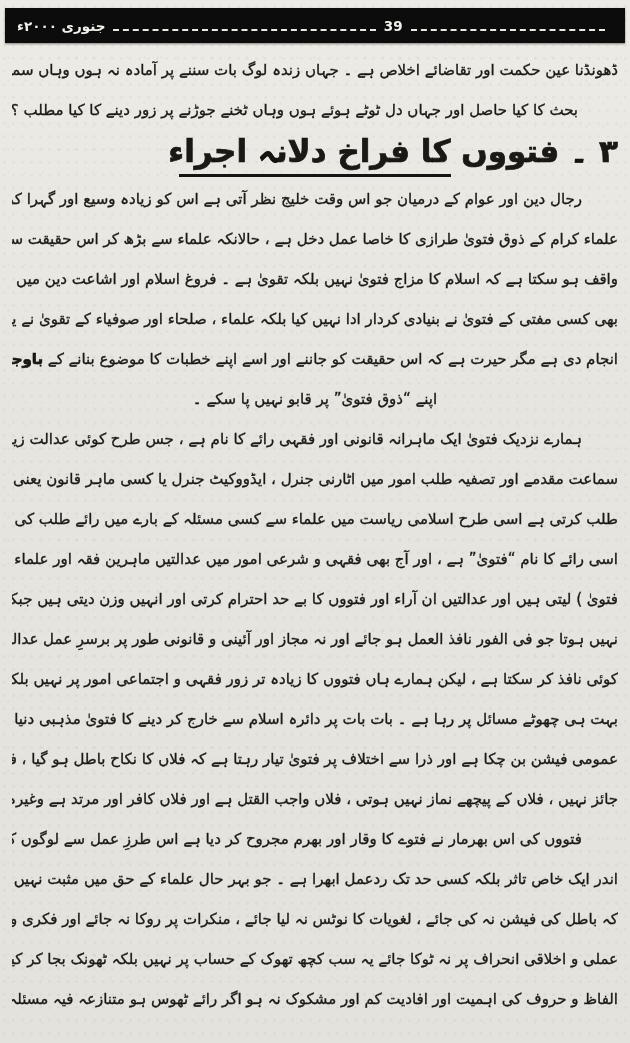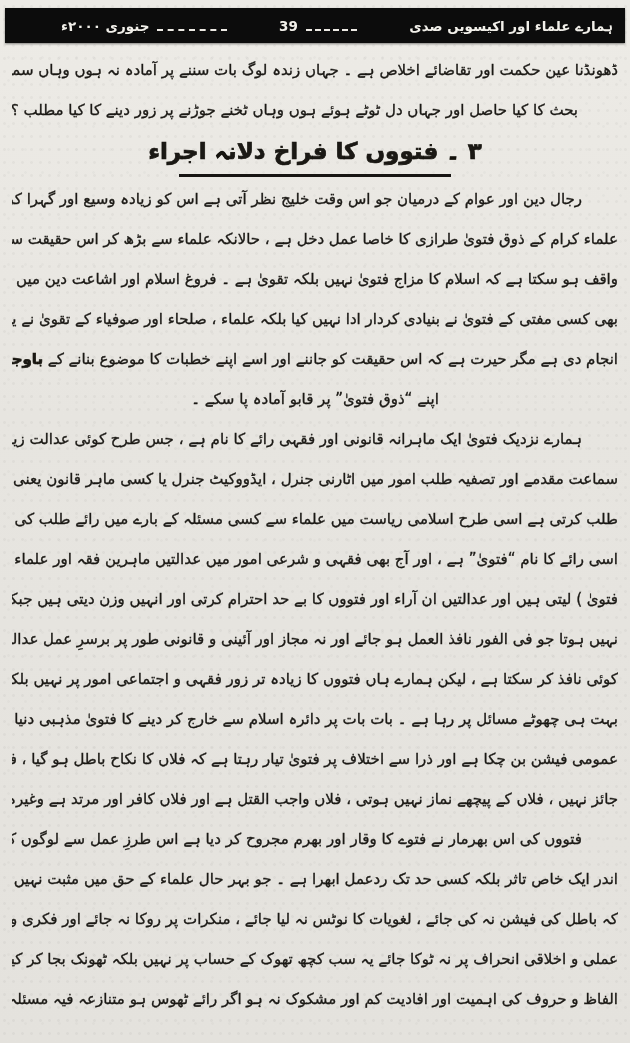--- a/index.html
+++ b/index.html
@@ -25,21 +25,21 @@
     background:#0c0c0c;
     color:#f2f0ea;
     display:flex;
     align-items:center;
     padding:0 12px;
     box-sizing:border-box;
     font-size:13.5px;
     font-weight:700;
     box-shadow:0 1px 2px rgba(0,0,0,0.45);
   }
-  .hdr-title,.hdr-page,.hdr-date{white-space:nowrap;margin-left:44px;}
+  .hdr-title,.hdr-page,.hdr-date{white-space:nowrap;}
   .hdr-dashes{
     border-bottom:2px dashed #ece9e3;
     height:1px;
     margin:0 8px;
     transform:translateY(4px);
   }
   .f1{flex:1;}
   .f2{flex:1.35;}
   
   .body-text{
@@ -67,41 +67,41 @@
     font-weight:700;
     -webkit-text-stroke:0.7px #121008;
   }
   
   .heading-wrap{
     margin:3px 0 2px 0;
     text-align:center;
   }
   .heading{
     margin:0;
-    font-size:23px;
+    font-size:31px;
     line-height:36px;
     font-weight:700;
     -webkit-text-stroke:0.7px #14120c;
     direction:rtl;
+    text-align:right;
   }
   .heading-underline{
     width:272px;
     height:3px;
     background:#171513;
     margin:5px auto 2px auto;
   }
   .para{margin:0;}
 </style>
 </head>
 <body>
 
 <div class="page">
 
   <div class="header-bar">
-    <span class="hdr-title">ہمارے علماء اور اکیسویں صدی</span>
     <span class="hdr-dashes f1"></span>
     <span class="hdr-page">39</span>
     <span class="hdr-dashes f2"></span>
     <span class="hdr-date">جنوری ۲۰۰۰ء</span>
   </div>
 
   <div class="body-text">
 
     <div class="para" id="intro">
         <div class="line j"><span>ڈھونڈنا عین حکمت اور تقاضائے اخلاص ہے ۔ جہاں زندہ لوگ بات سننے پر آمادہ نہ ہوں وہاں سماعِ موتیٰ کی</span></div>
@@ -113,21 +113,21 @@
       <div class="heading-underline"></div>
     </div>
 
     <div id="paras">
         <div class="para">
           <div class="line j indent"><span>رجال دین اور عوام کے درمیان جو اس وقت خلیج نظر آتی ہے اس کو زیادہ وسیع اور گہرا کرنے میں</span></div>
           <div class="line j"><span>علماء کرام کے ذوق فتویٰ طرازی کا خاصا عمل دخل ہے ، حالانکہ علماء سے بڑھ کر اس حقیقت سے</span> </div>
           <div class="line j"><span>واقف ہو سکتا ہے کہ اسلام کا مزاج فتویٰ نہیں بلکہ تقویٰ ہے ۔ فروغ اسلام اور اشاعت دین میں کسی</span> </div>
           <div class="line j"><span>بھی کسی مفتی کے فتویٰ نے بنیادی کردار ادا نہیں کیا بلکہ علماء ، صلحاء اور صوفیاء کے تقویٰ نے یہ خدمت سر</span></div>
           <div class="line j"><span>انجام دی ہے مگر حیرت ہے کہ اس حقیقت کو جاننے اور اسے اپنے خطبات کا موضوع بنانے کے</span> <b>باوجود علماء</b></div>
-          <div class="line c"><span>اپنے “ذوق فتویٰ” پر قابو آمادہ پا سکے ۔</span></div>
+          <div class="line c"><span>اپنے “ذوق فتویٰ” پر قابو نہیں پا سکے ۔</span></div>
         </div>
         <div class="para">
           <div class="line j indent"><span>ہمارے نزدیک فتویٰ ایک ماہرانہ قانونی اور فقہی رائے کا نام ہے ، جس طرح کوئی عدالت زیرِ</span></div>
           <div class="line j"><span>سماعت مقدمے اور تصفیہ طلب امور میں اٹارنی جنرل ، ایڈووکیٹ جنرل یا کسی ماہر قانون یعنی وکیل سے رائے</span></div>
           <div class="line j"><span>طلب کرتی ہے اسی طرح اسلامی ریاست میں علماء سے کسی مسئلہ کے بارے میں رائے طلب کی جاتی</span> </div>
           <div class="line j"><span>اسی رائے کا نام “فتویٰ” ہے ، اور آج بھی فقہی و شرعی امور میں عدالتیں ماہرین فقہ اور علماء سے آراء</span> </div>
           <div class="line j"><span>فتویٰ ) لیتی ہیں اور عدالتیں ان آراء اور فتووں کا بے حد احترام کرتی اور انہیں وزن دیتی ہیں جبکہ فتویٰ</span> </div>
           <div class="line j"><span>نہیں ہوتا جو فی الفور نافذ العمل ہو جائے اور نہ مجاز اور آئینی و قانونی طور پر برسرِ عمل عدالت سے ہٹ کر اسے</span></div>
           <div class="line j"><span>کوئی نافذ کر سکتا ہے ، لیکن ہمارے ہاں فتووں کا زیادہ تر زور فقہی و اجتماعی امور پر نہیں بلکہ مسلکی</span> </div>
           <div class="line j"><span>بہت ہی چھوٹے مسائل پر رہا ہے ۔ بات بات پر دائرہ اسلام سے خارج کر دینے کا فتویٰ مذہبی دنیا میں ایک</span></div>

